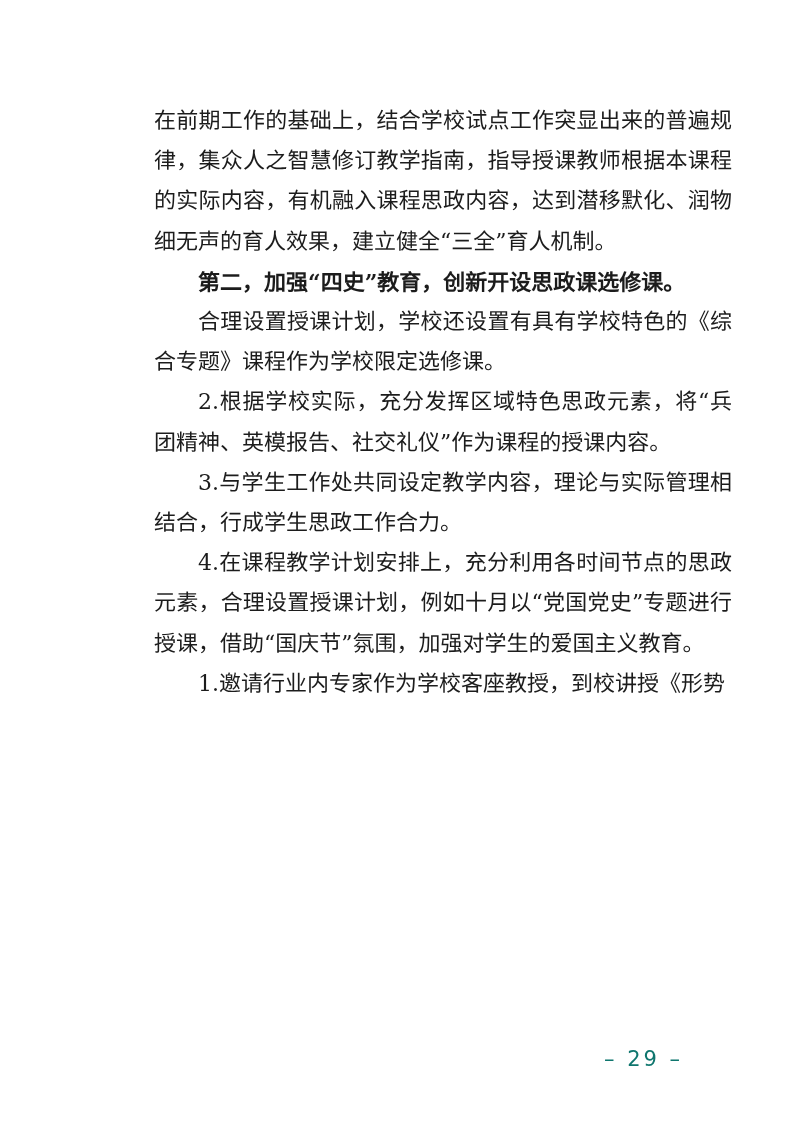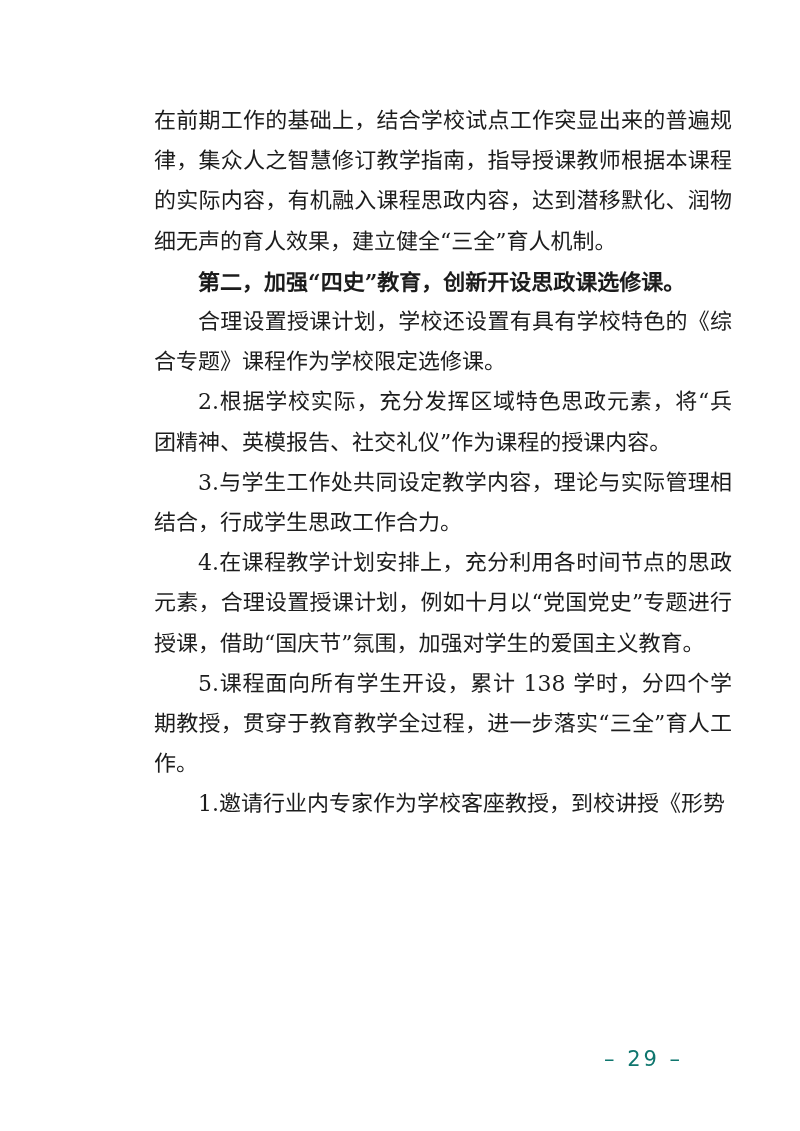--- a/index.html
+++ b/index.html
@@ -54,17 +54,16 @@
 <body>
 
 <div class="page" style="background: rgb(255, 255, 255);">
   <main class="content" style="color: rgb(28, 28, 28);">
       <p class="continuation">在前期工作的基础上，结合学校试点工作突显出来的普遍规律，集众人之智慧修订教学指南，指导授课教师根据本课程的实际内容，有机融入课程思政内容，达到潜移默化、润物细无声的育人效果，建立健全“三全”育人机制。</p>
       <p class="heading">第二，加强“四史”教育，创新开设思政课选修课。</p>
       <p class="body">合理设置授课计划，学校还设置有具有学校特色的《综合专题》课程作为学校限定选修课。</p>
       <p class="body">2.根据学校实际，充分发挥区域特色思政元素，将“兵团精神、英模报告、社交礼仪”作为课程的授课内容。</p>
       <p class="body">3.与学生工作处共同设定教学内容，理论与实际管理相结合，行成学生思政工作合力。</p>
       <p class="body">4.在课程教学计划安排上，充分利用各时间节点的思政元素，合理设置授课计划，例如十月以“党国党史”专题进行授课，借助“国庆节”氛围，加强对学生的爱国主义教育。</p>
-      <p class="body">5.课程面向所有学生开设，累计 138 学时，分四个学期教授，贯穿于教育教学全过程，进一步落实“三全”育人工作。</p>
       <p class="body">1.邀请行业内专家作为学校客座教授，到校讲授《形势</p>
     </main>
   <div class="page-number">– 29 –</div>
 </div>
 
 </body></html>

